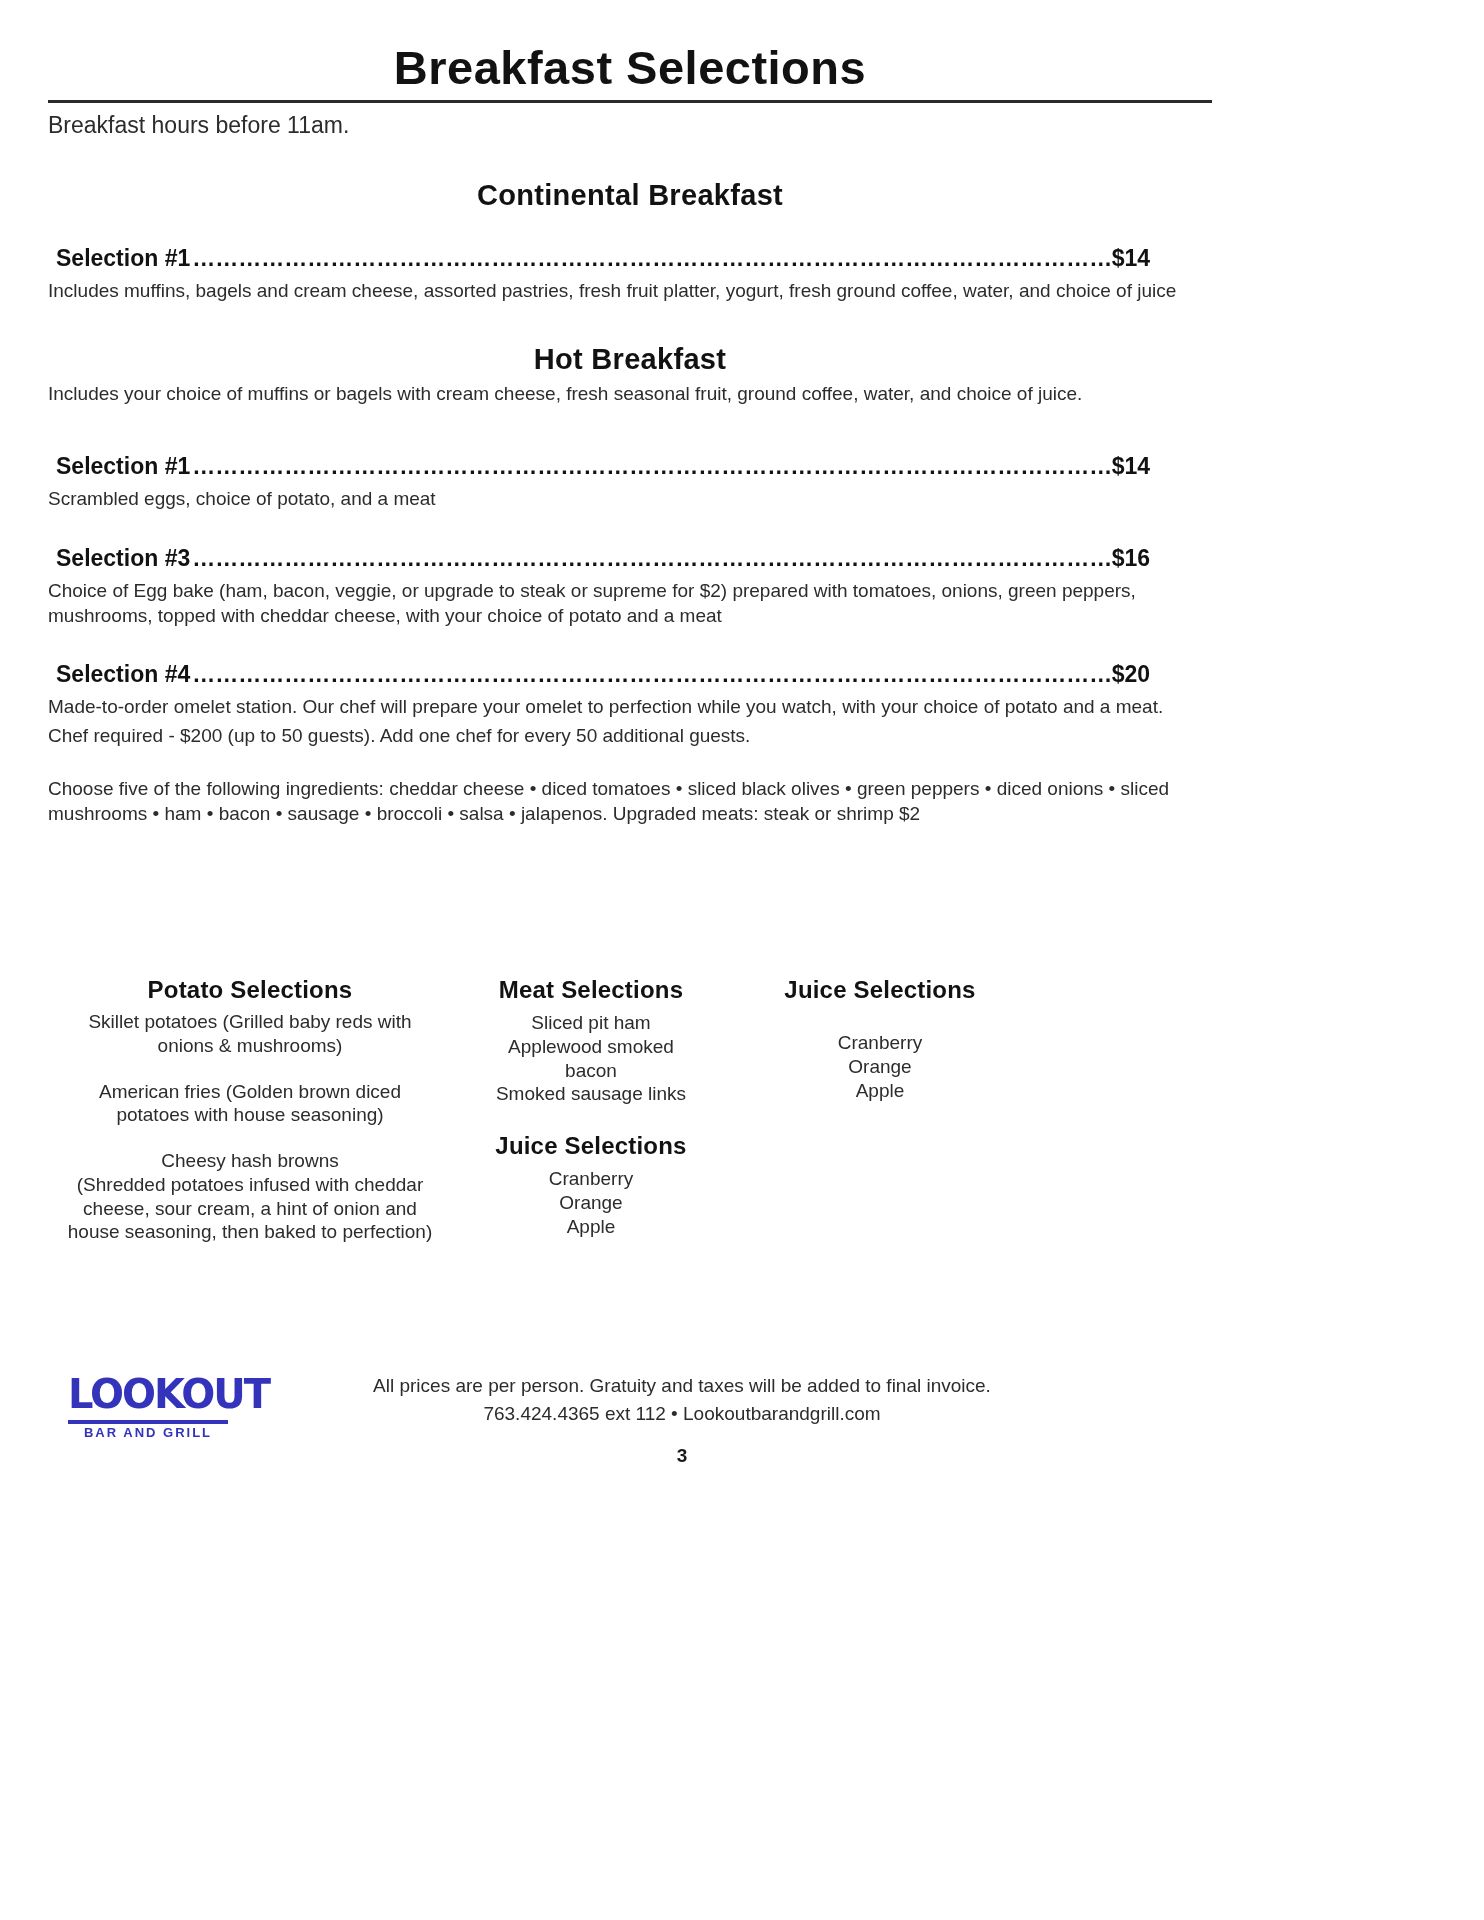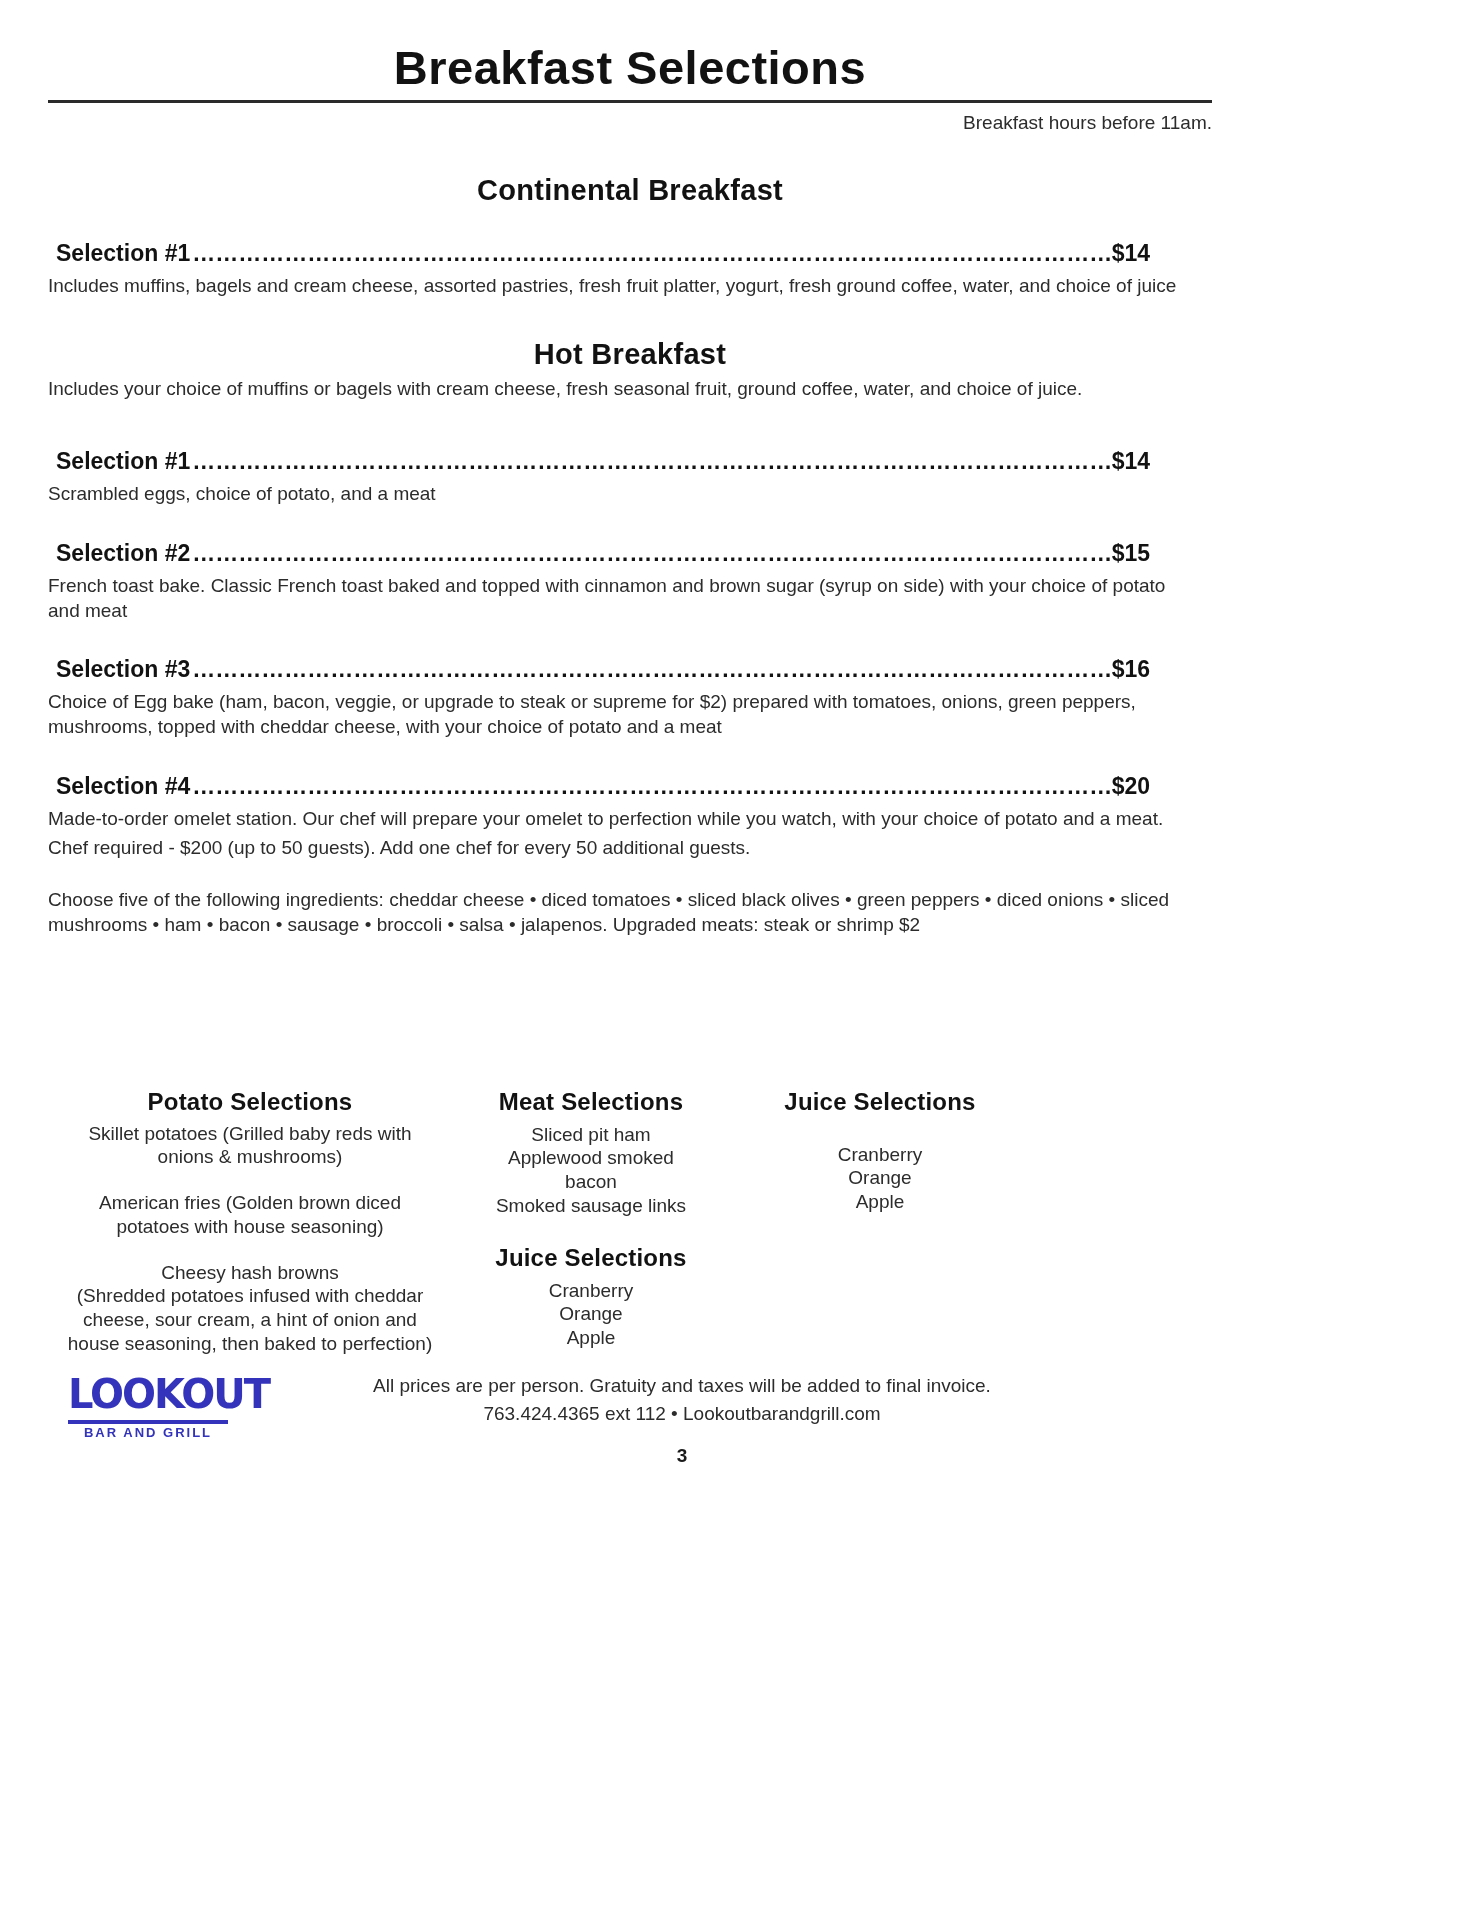--- a/index.html
+++ b/index.html
@@ -28,22 +28,22 @@
     font-weight: 800;
     letter-spacing: 0.5px;
     color: #121212;
   }
   .title-rule {
     border: none;
     border-top: 3px solid #2a2a2a;
     margin-top: 5px;
   }
   .subtitle {
-    text-align: right;
-    font-size: 19px;
+    text-align: left;
+    font-size: 23px;
     margin-top: 9px;
     color: #2c2c2c;
   }
   .section-heading {
     text-align: center;
     font-size: 29px;
     font-weight: 800;
     margin-top: 40px;
     color: #121212;
     letter-spacing: 0.3px;
@@ -192,28 +192,20 @@
 
       <div class="selection" style="margin-top:48px;">
         <div class="sel-line">
           <span class="sel-label">Selection #1</span>
           <span class="leader"></span>
           <span class="sel-price">$14</span>
         </div>
         <p class="sel-desc">Scrambled eggs, choice of potato, and a meat</p>
       </div>
 
-      <div class="selection">
-        <div class="sel-line">
-          <span class="sel-label">Selection #2</span>
-          <span class="leader"></span>
-          <span class="sel-price">$15</span>
-        </div>
-        <p class="sel-desc">French toast bake. Classic French toast baked and topped with cinnamon and brown sugar (syrup on side) with your choice of potato and meat</p>
-      </div>
 
       <div class="selection">
         <div class="sel-line">
           <span class="sel-label">Selection #3</span>
           <span class="leader"></span>
           <span class="sel-price">$16</span>
         </div>
         <p class="sel-desc">Choice of Egg bake (ham, bacon, veggie, or upgrade to steak or supreme for $2) prepared with tomatoes, onions, green peppers, mushrooms, topped with cheddar cheese, with your choice of potato and a meat</p>
       </div>
 

